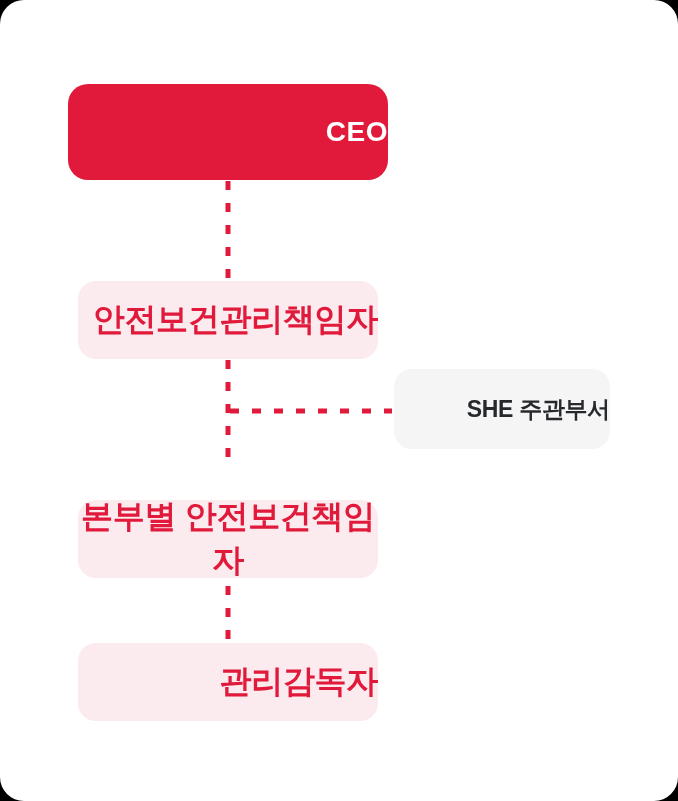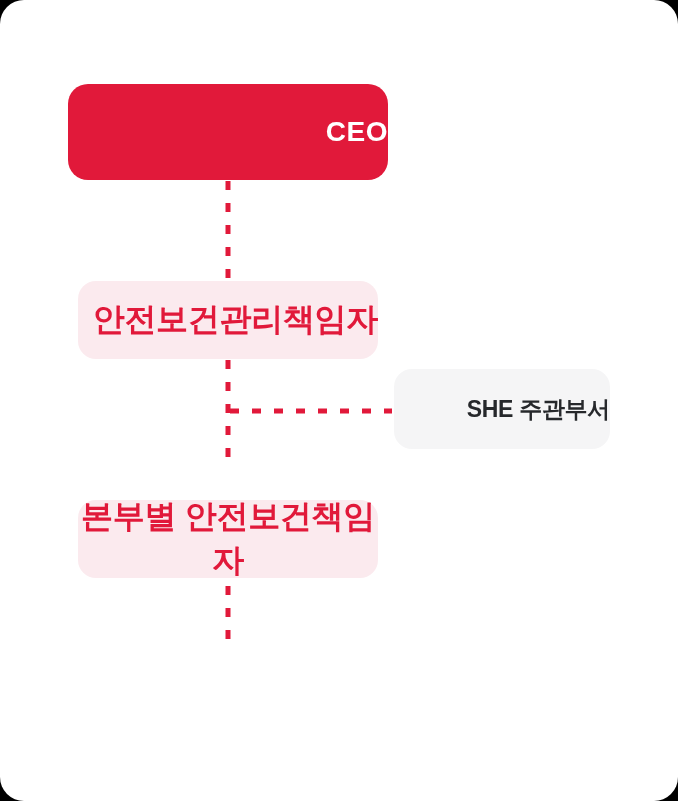--- a/index.html
+++ b/index.html
@@ -85,14 +85,17 @@
   </div>
 
   <div class="node node-gray">
     <span>SHE 주관부서</span>
   </div>
 
   <div class="node node-pink pos-3">
     <span>본부별 안전보건책임자</span>
   </div>
 
+  <div class="node node-pink pos-4">
+    <span>관리감독자</span>
+  </div>
 
 </div>
 
 </body></html>

